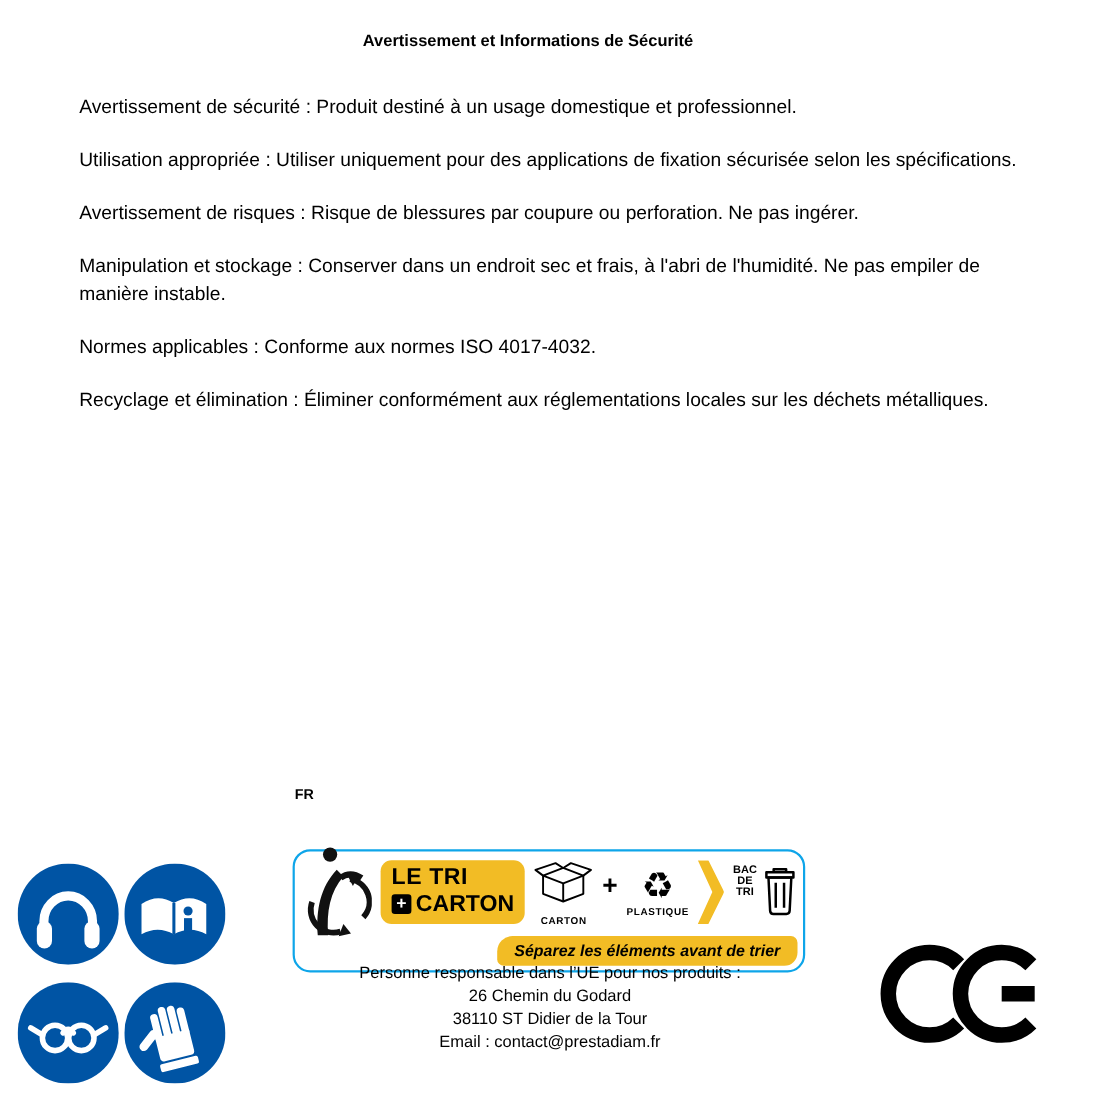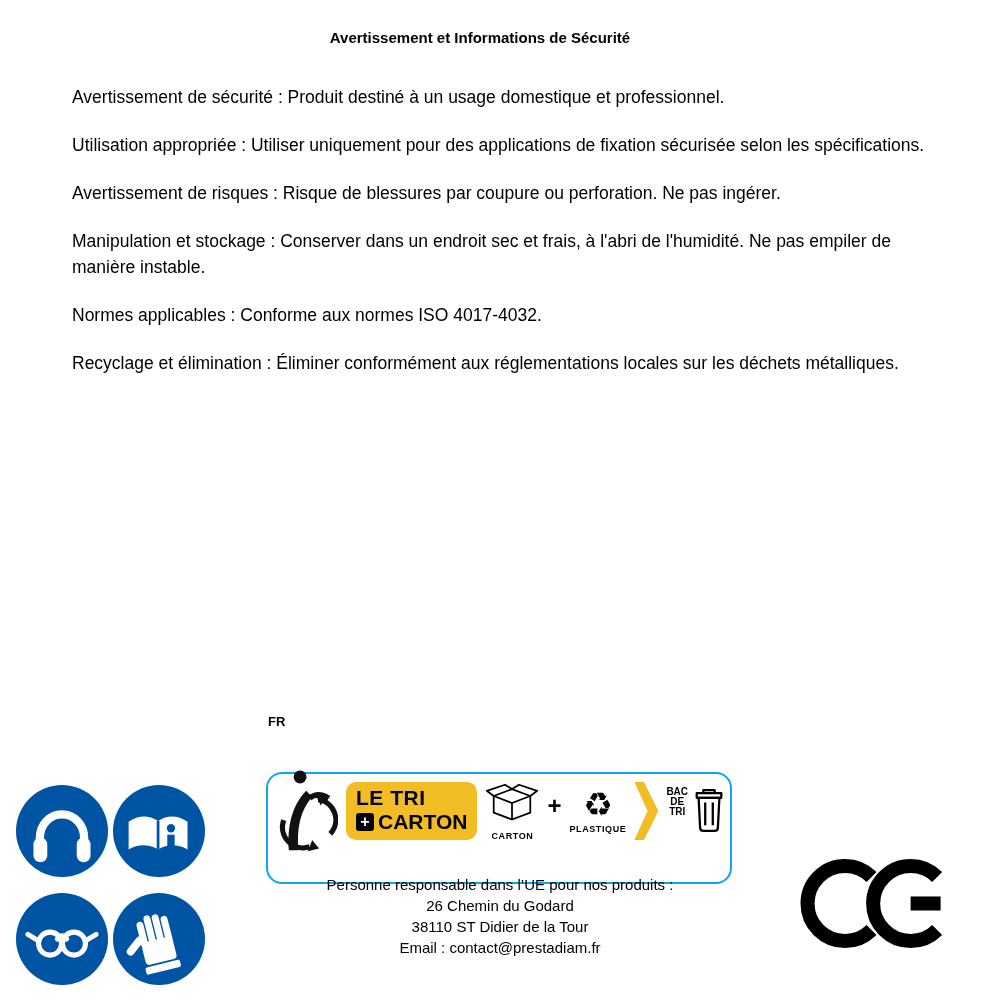--- a/index.html
+++ b/index.html
@@ -199,20 +199,21 @@
               <path d="M12,6 V3 h12 v3"></path>
               <rect x="5" y="6" width="26" height="5"></rect>
               <path d="M7,11 h22 l-1.6,32 q-0.2,3 -3.2,3 h-12.4 q-3,0 -3.2,-3 z"></path>
               <path d="M14,16 v24 M22,16 v24"></path>
             </g>
           </svg>
         </span>
       </div>
     </div>
 
+    <div class="tagline-strip">Séparez les éléments avant de trier</div>
   </div>
 
   <div class="address">
     <div>Personne responsable dans l’UE pour nos produits :</div>
     <div>26 Chemin du Godard</div>
     <div>38110 ST Didier de la Tour</div>
     <div>Email : contact@prestadiam.fr</div>
   </div>
 
   <div class="ce-mark">

